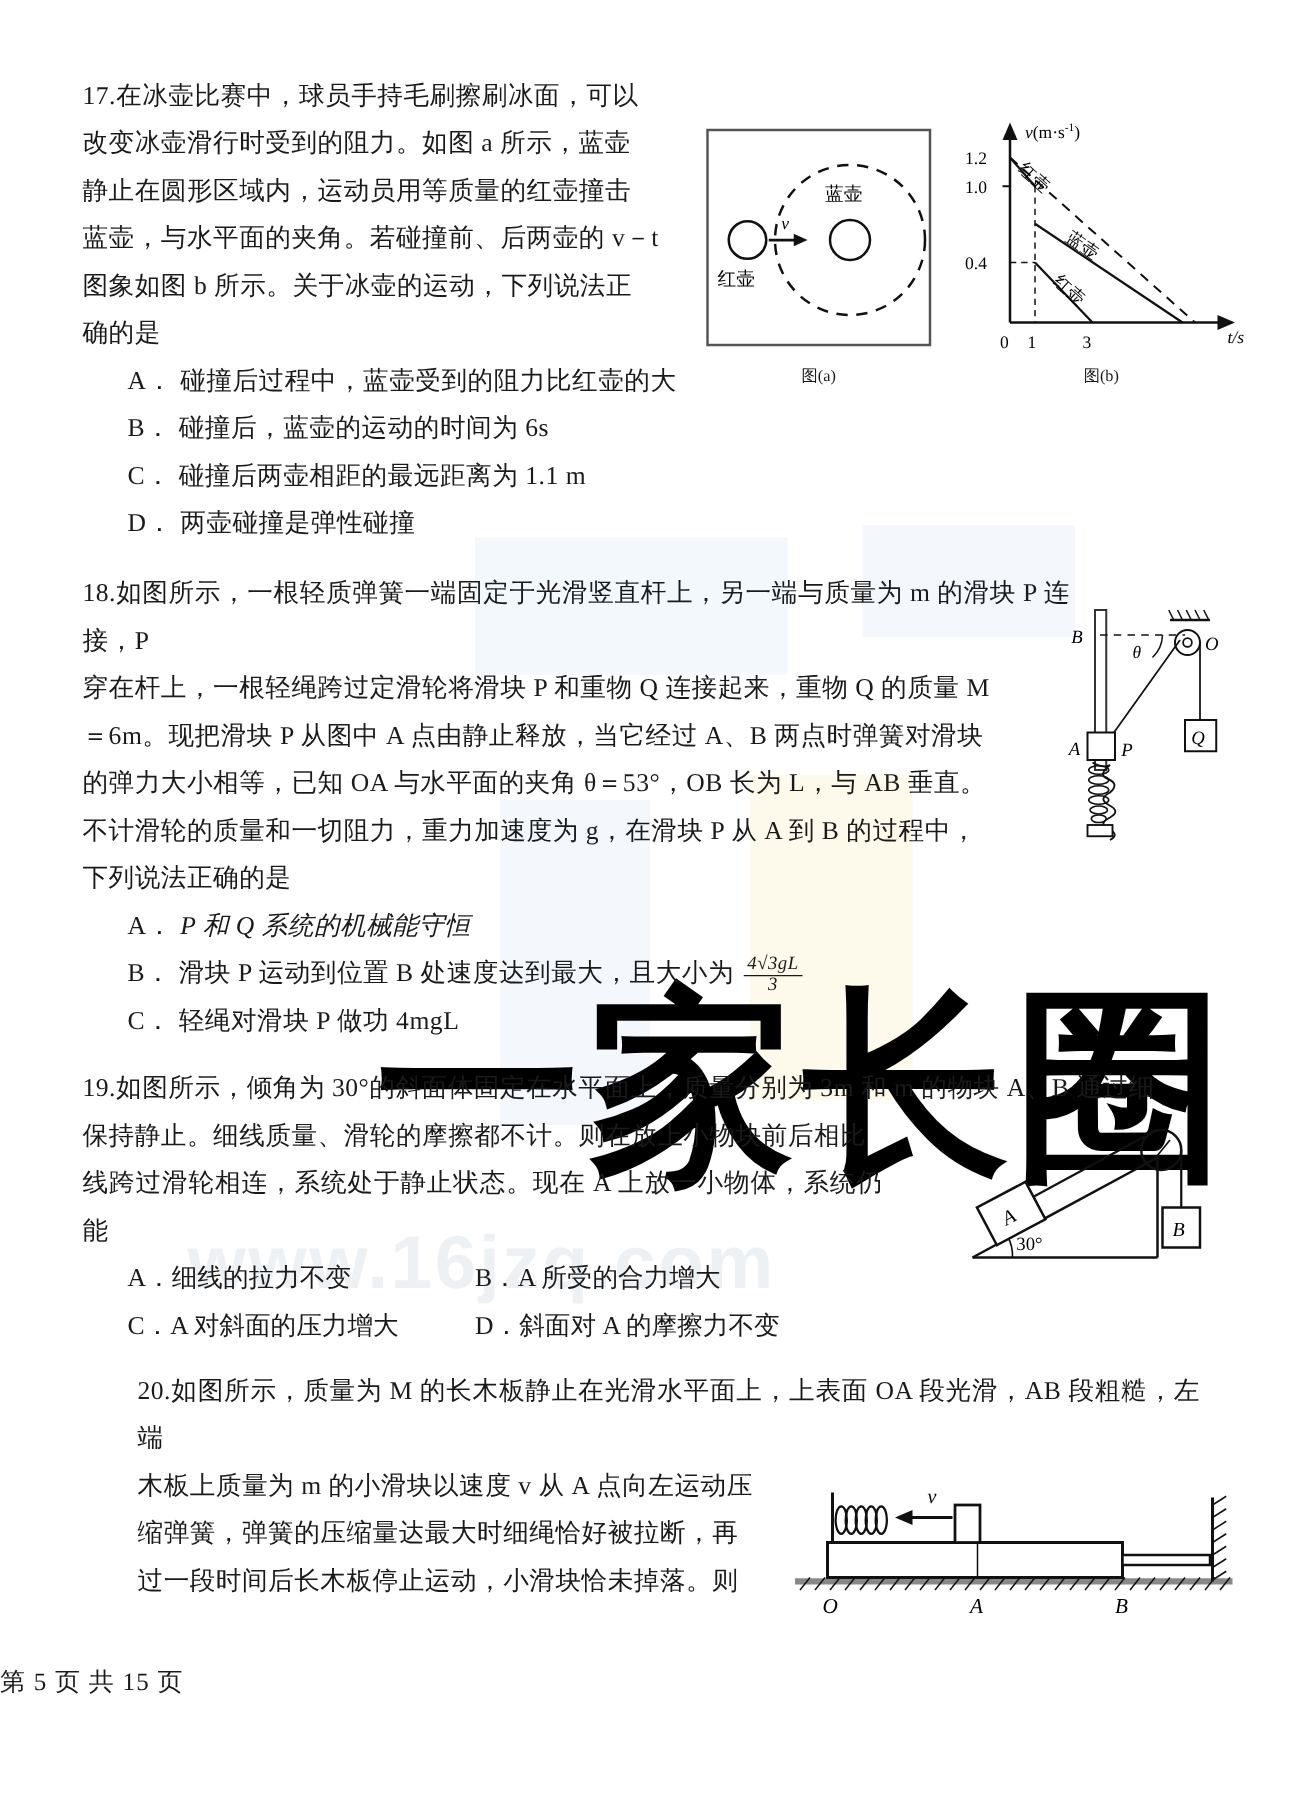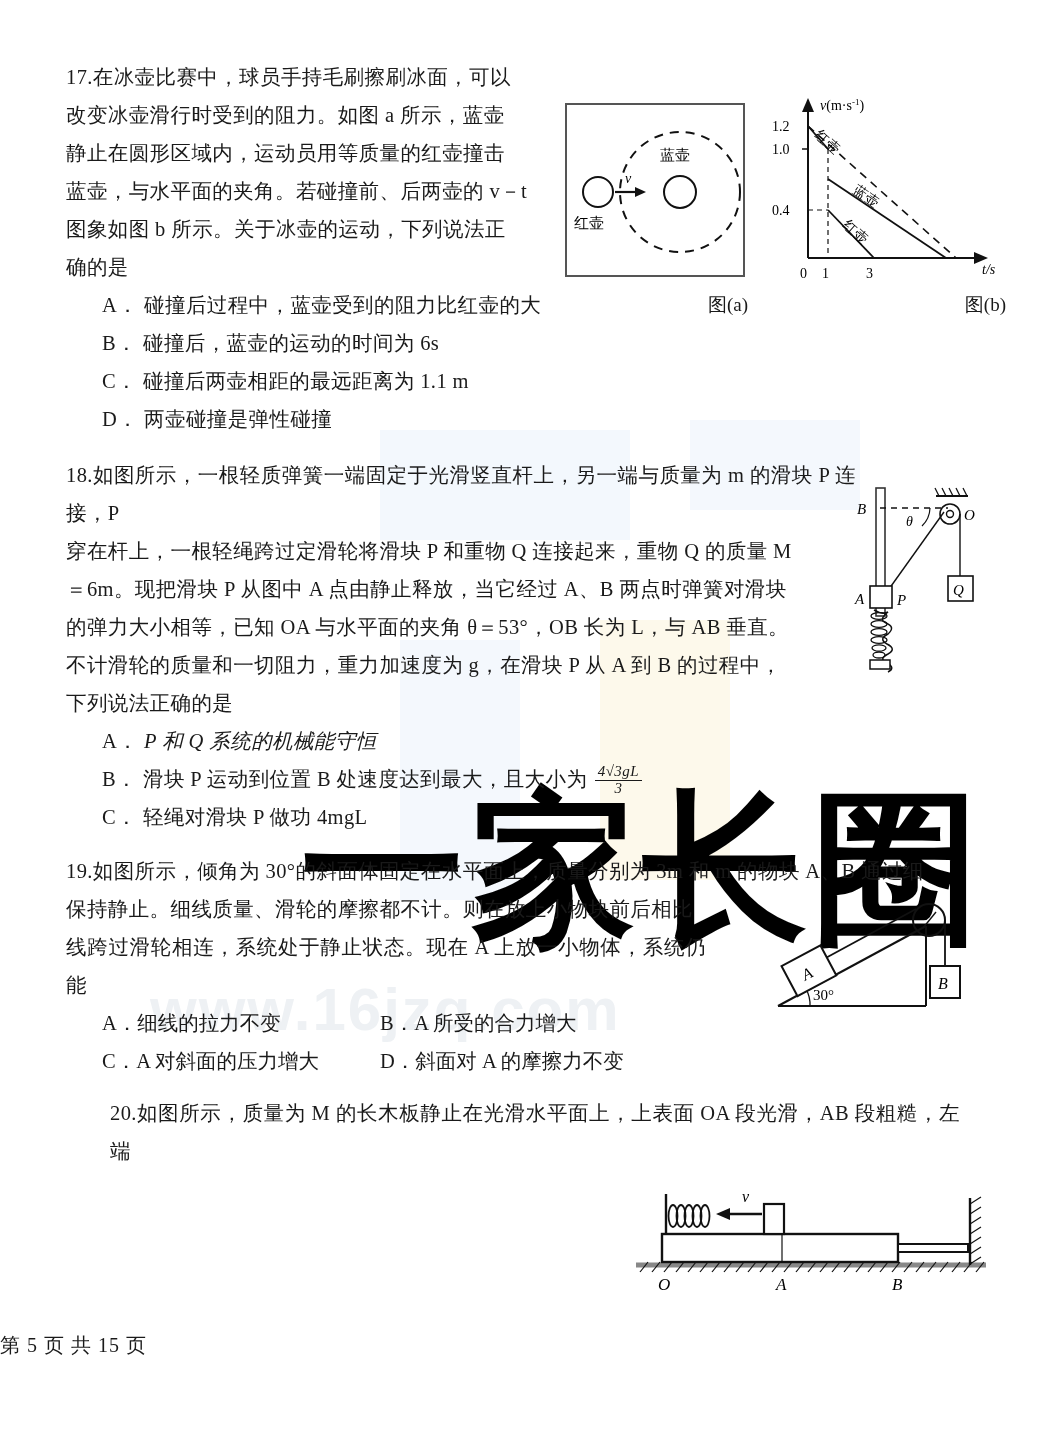--- a/index.html
+++ b/index.html
@@ -115,24 +115,23 @@
     text-align: center;
   }
   #fig-b-wrap {
     position: absolute;
     left: 690px;
     top: 26px;
     width: 250px;
     text-align: center;
   }
   .fig-caption {
-    font-size: 19px;
+    font-size: 13px;
     margin-top: 2px;
     font-family: "Liberation Serif", serif;
-    text-align: right;
   }
 
   
   #q18 { margin-top: 18px; }
   #q18 .q18-text { width: 790px; }
   #fig-18-wrap {
     position: absolute;
     left: 778px;
     top: 18px;
     width: 175px;
@@ -364,20 +363,25 @@
       <div class="opt-two-col">
         <div class="c1"><span class="lbl">C．</span><span>A 对斜面的压力增大</span></div>
         <div class="c2"><span class="lbl">D．</span><span>斜面对 A 的摩擦力不变</span></div>
       </div>
     </div>
   </div>
 
   <div class="q-block" id="q20">
     <div class="q20-line12">
       <div class="para">20.如图所示，质量为 M 的长木板静止在光滑水平面上，上表面 OA 段光滑，AB 段粗糙，左端</div>
+    </div>
+    <div class="q20-rest">
+      <div class="para">木板上质量为 m 的小滑块以速度 v 从 A 点向左运动压</div>
+      <div class="para">缩弹簧，弹簧的压缩量达最大时细绳恰好被拉断，再</div>
+      <div class="para">过一段时间后长木板停止运动，小滑块恰未掉落。则</div>
     </div>
 
     <div id="fig-20-wrap">
       <svg width="400" height="125" viewBox="0 0 400 125">
 
         <line x1="2" y1="93" x2="352" y2="93" stroke="#888" stroke-width="5"></line>
         <g stroke="#111" stroke-width="1.2">
           <line x1="6" y1="100" x2="14" y2="90"></line>
             <line x1="18" y1="100" x2="26" y2="90"></line>
           <line x1="30" y1="100" x2="38" y2="90"></line>

